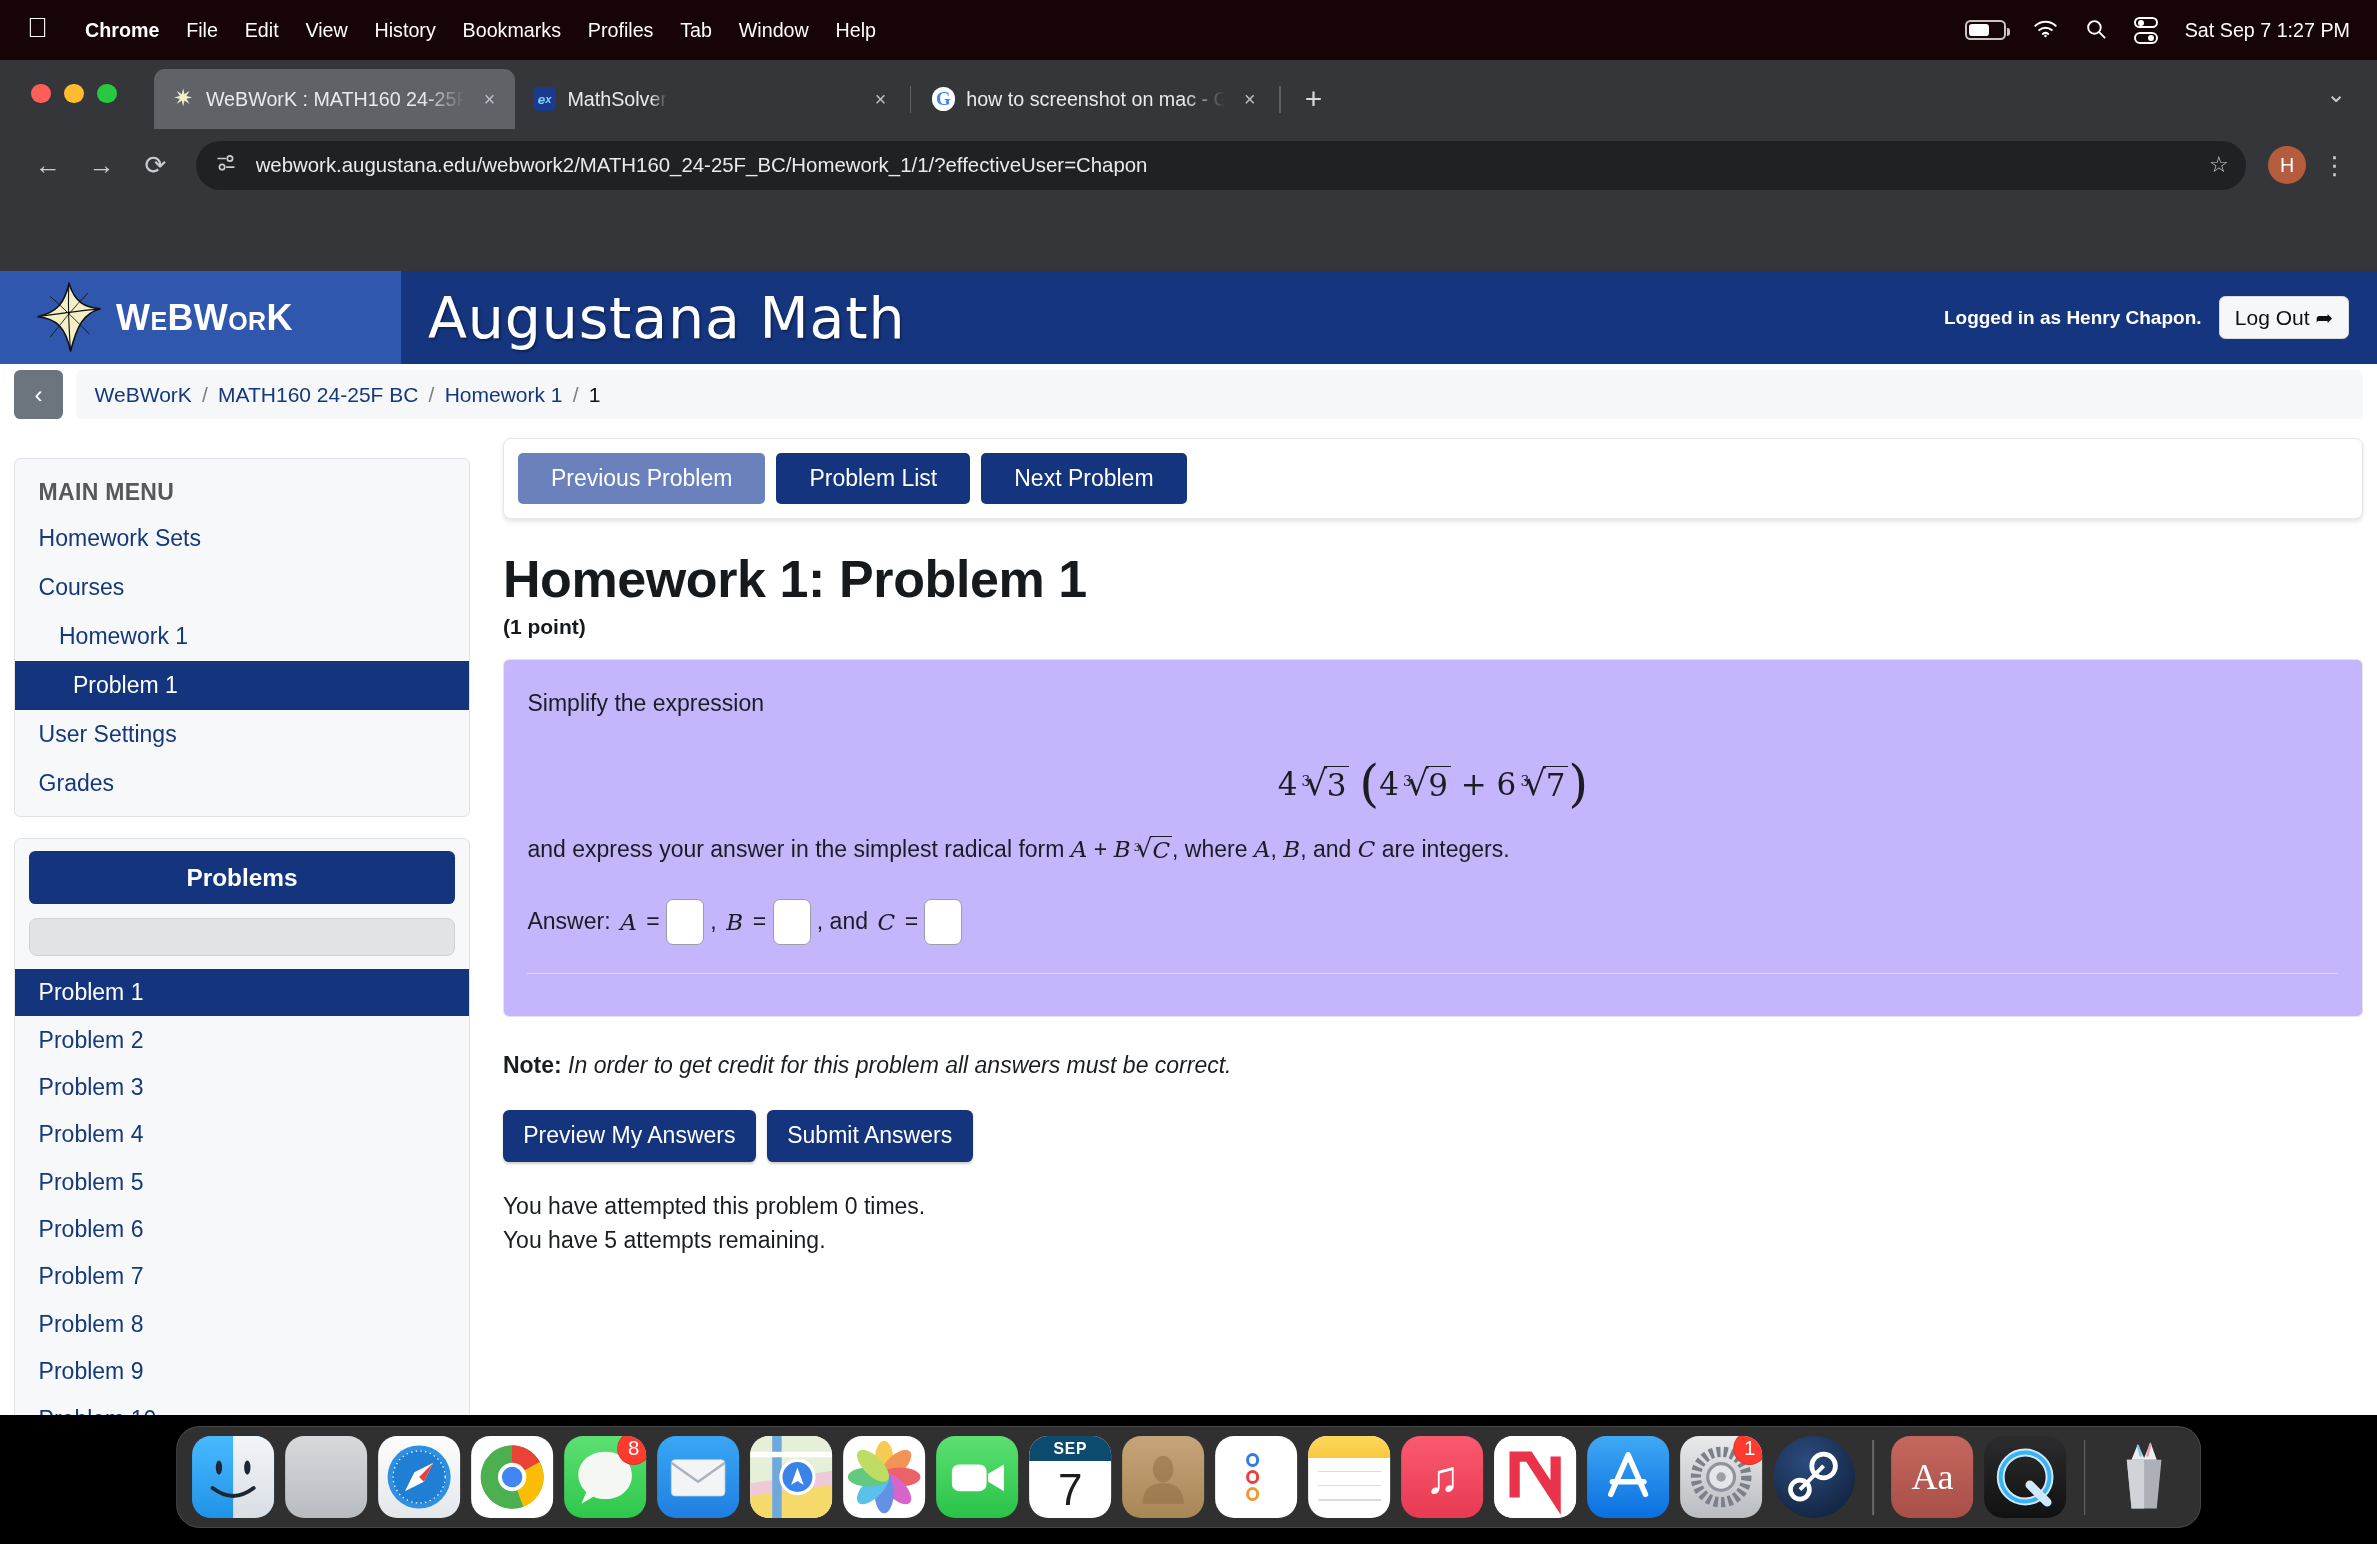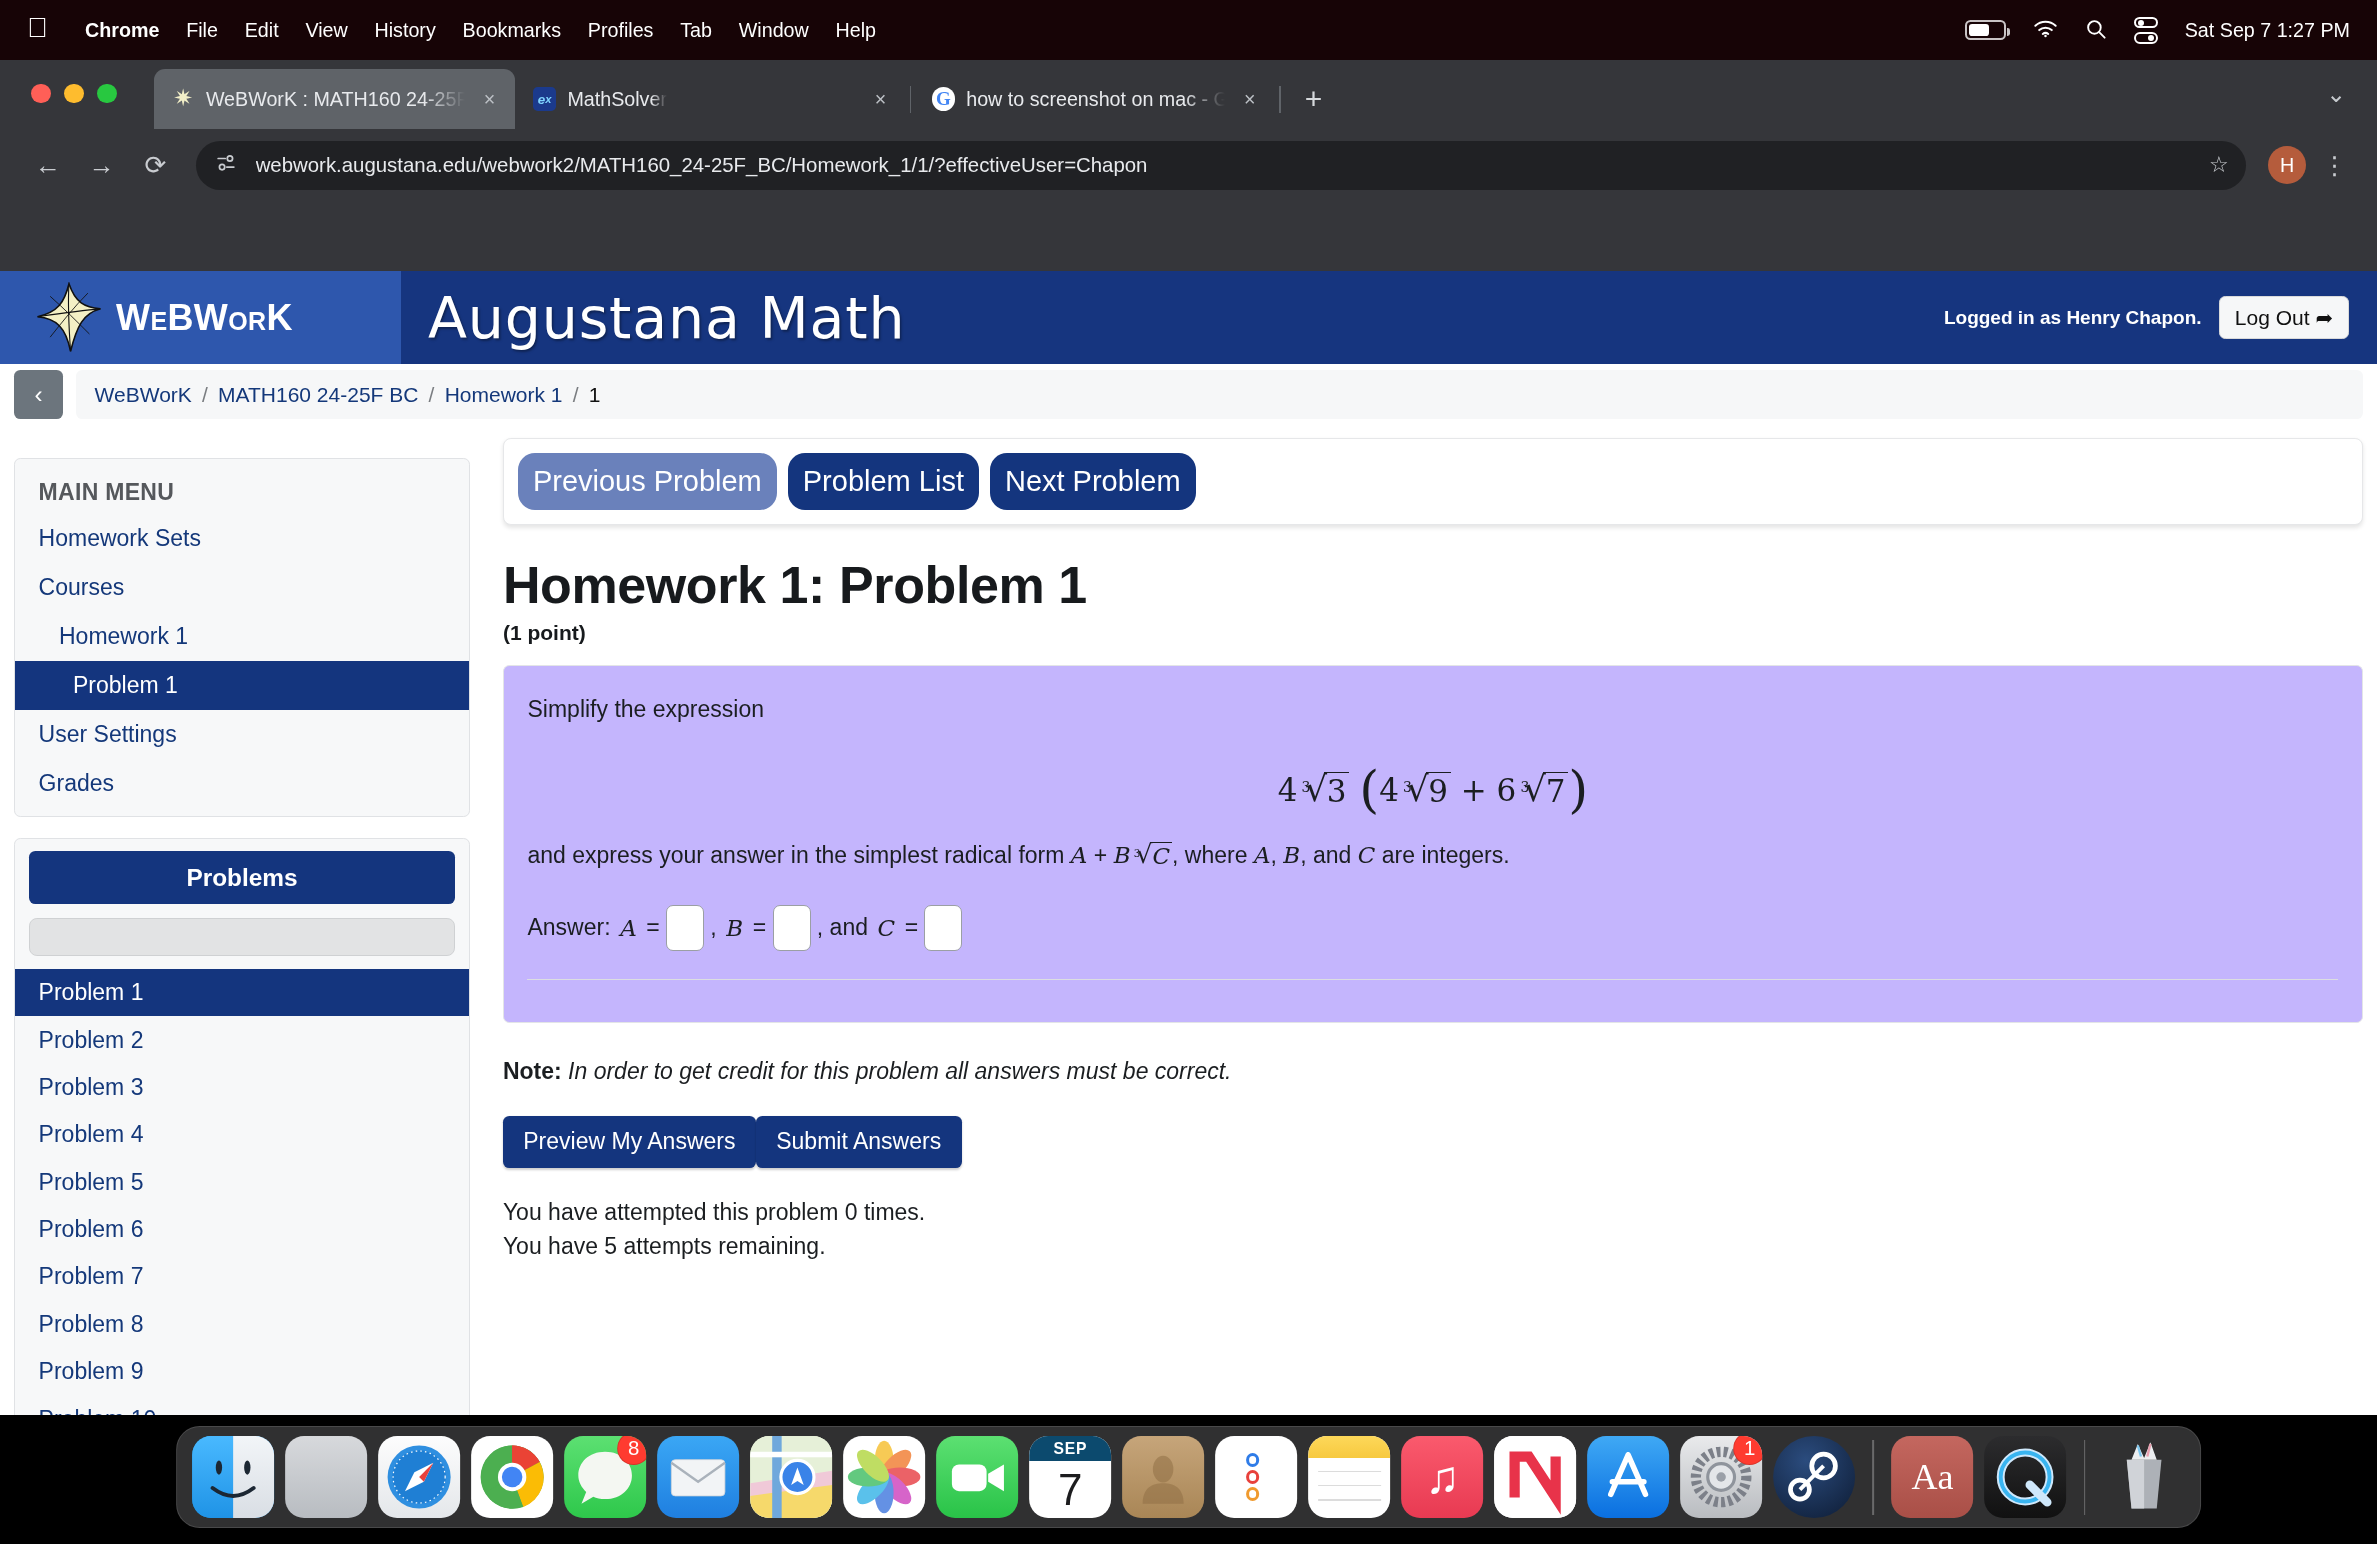--- a/index.html
+++ b/index.html
@@ -247,21 +247,21 @@
   .prob-list { padding-bottom: 7.9px; }
 
   
   .main { flex: 1; min-width: 0; padding-left: 7.9px; }
   .nav-btn-bar {
     background: #fff; border: 0.8px solid #e6e7e9; border-radius: 7.9px;
     box-shadow: 0 2.4px 4.7px rgba(0,0,0,.10);
     padding: 14px 14px; display: flex; gap: 11px; margin-top: 12.6px;
   }
   .btn {
-    font-size: 29px; border-radius: 17px; padding: 11px 14px;
+    font-size: 23px; border-radius: 5px; padding: 11px 32px;
     white-space: nowrap; border: 0.8px solid transparent;
   }
   .btn-primary { background: #14357e; color: #fff; }
   .btn-muted { background: #6a81bb; color: #fff; }
 
   .problem-title {
     font-size: 52px; font-weight: bold; color: #171a1d;
     margin: 30px 0 0 0; letter-spacing: -0.4px;
   }
   .problem-points {
@@ -303,21 +303,21 @@
     display: inline-block; margin: 0 4.7px;
   }
   .card-rule { border-top: 0.8px solid #dcdee1; margin: 0 0px; }
   .card-foot { height: 42px; }
 
   .note {
     font-size: 23px; margin-top: 35px; color: #1b1e21;
   }
   .note b { font-weight: bold; }
   .note i { font-style: italic; }
-  .action-row { display: flex; margin-top: 31px; }
+  .action-row { display: flex; gap: 11px; margin-top: 31px; }
   .btn-submit {
     background: #14357e; color: #fff; font-size: 23px;
     border-radius: 6.3px; padding: 12.6px 20.4px;
     box-shadow: 0 1.6px 2.4px rgba(0,0,0,.2);
   }
   .attempts { font-size: 23px; color: #1b1e21; margin-top: 27px; line-height: 1.5; }
 
   
   .dock-area {
     position: absolute; left: 0; top: 1415px; width: 2377px; height: 129px;

